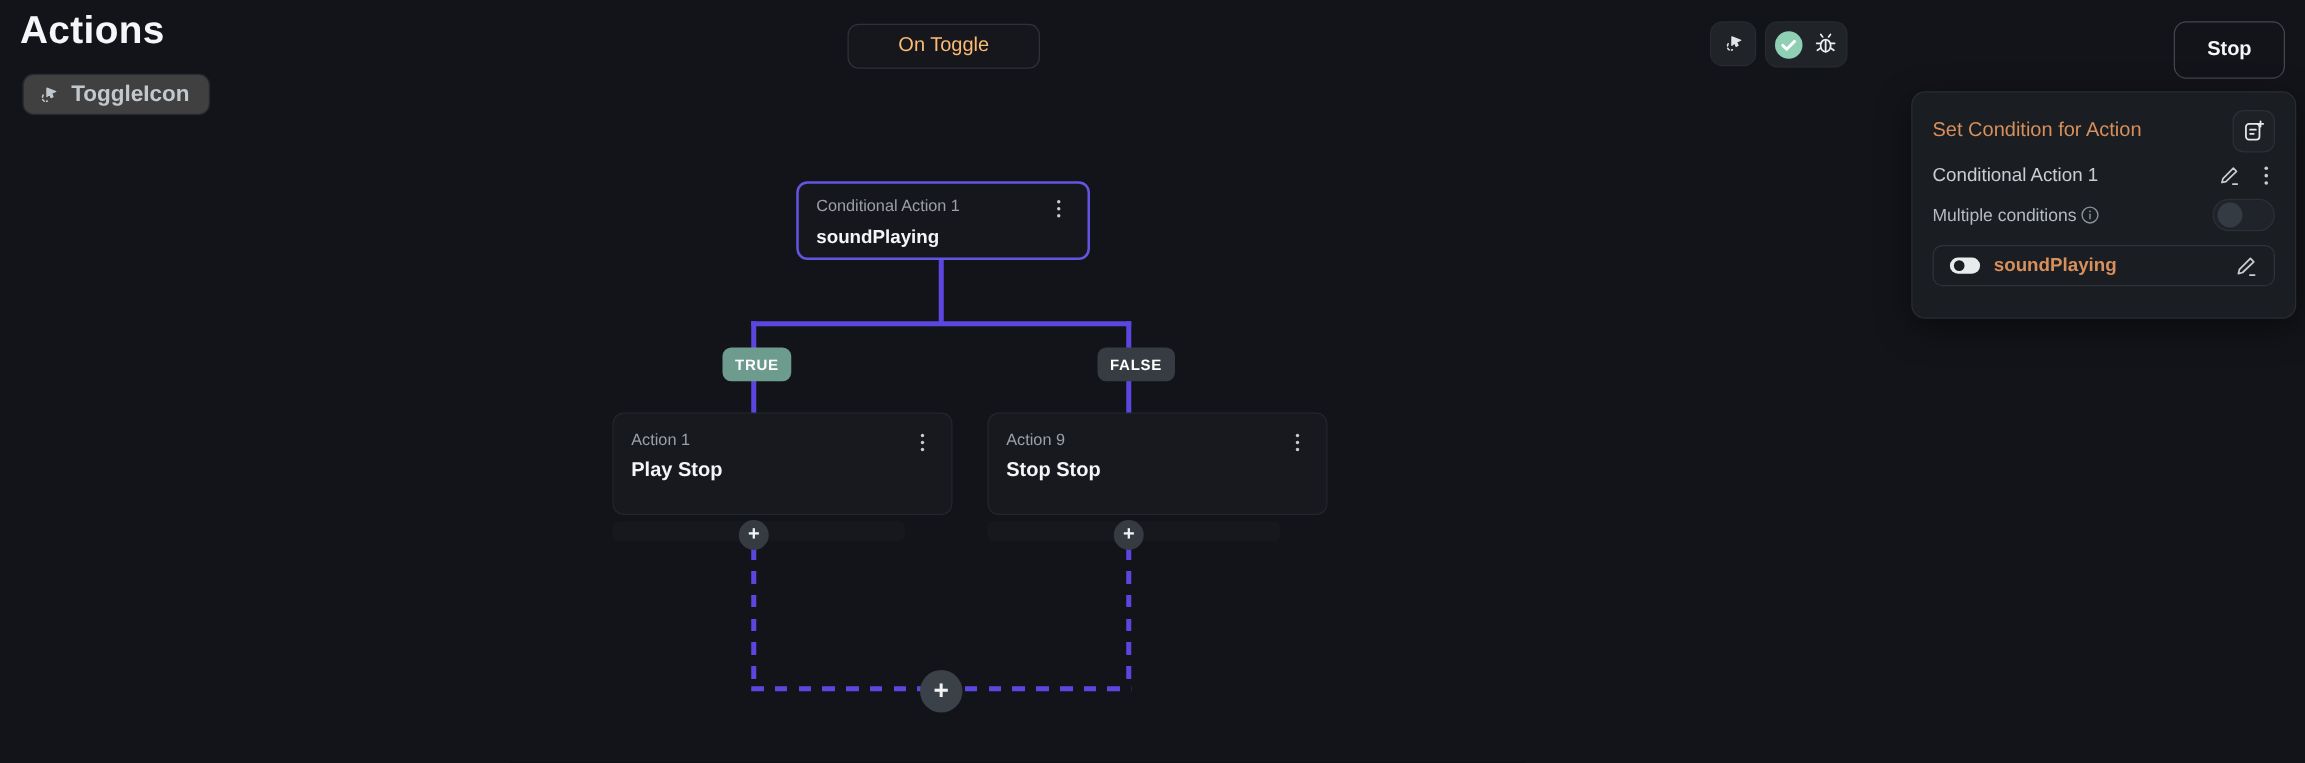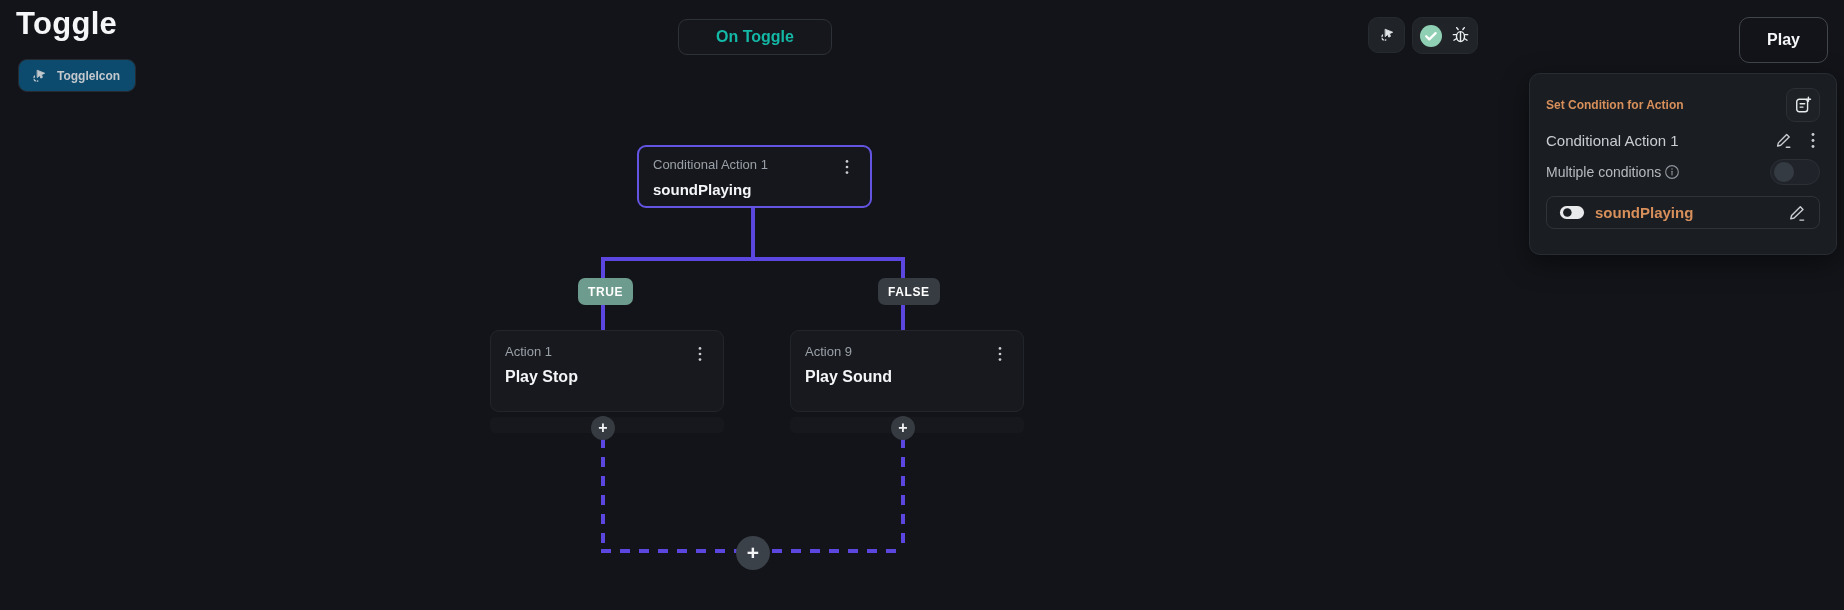--- a/index.html
+++ b/index.html
@@ -11,28 +11,28 @@
   }
 
   
   .page-title {
     position:absolute; left:16px; top:6px;
     font-size:31px; font-weight:800; color:#f5f6f8; letter-spacing:.3px;
   }
   .chip-btn {
     position:absolute; left:18px; top:59px; height:33px;
     display:flex; align-items:center; gap:9px; padding:0 15px 0 11px;
-    background:#0c4a6e; border-radius:9px; border:1px solid #262b31;
-    color:#c3c8cd; font-size:12px; font-weight:700; cursor:pointer;
+    background:#404040; border-radius:9px; border:1px solid #262b31;
+    color:#c3c8cd; font-size:18px; font-weight:700; cursor:pointer;
   }
   .trigger-btn {
     position:absolute; left:678px; top:19px; width:154px; height:36px;
     background:#16171c; border:1.5px solid #2d3138; border-radius:9px;
     display:flex; align-items:center; justify-content:center;
-    color:#14b8a6; font-size:16px; font-weight:700; cursor:pointer;
+    color:#fdba74; font-size:16px; font-weight:400; cursor:pointer;
   }
   .sq-btn {
     position:absolute; top:17px; background:#202429; border:1px solid #262b31;
     border-radius:10px; display:flex; align-items:center; justify-content:center;
     color:#e2e5e8; cursor:pointer;
   }
   .btn-pointer { left:1368px; width:37px; height:36px; }
   .status-group {
     position:absolute; left:1412px; top:17px; width:66px; height:37px;
     background:#202429; border:1px solid #262b31; border-radius:10px;
@@ -56,21 +56,21 @@
     position:absolute; left:637px; top:145px; width:235px; height:63px;
     background:#16171d; border:2px solid #6355e2; border-radius:9px;
     padding:10px 14px; z-index:2;
   }
   .node-head { display:flex; justify-content:space-between; align-items:flex-start; }
   .node-title { font-size:13px; color:#9aa0a7; }
   .node-sub { margin-top:4px; font-size:15px; font-weight:800; color:#f4f5f7; }
   .dots { background:none; border:none; color:#c9cdd2; cursor:pointer; line-height:0; padding:2px; }
 
   .action-node {
-    position:absolute; top:330px; width:234px; height:82px;
+    position:absolute; top:330px; width:272px; height:82px;
     background:#17191e; border:1px solid #22262c; border-radius:9px;
     padding:13px 14px; z-index:2;
   }
   .action-node .node-sub { font-size:16px; }
   .node-footer { position:absolute; top:417px; width:234px; height:16px; background:#17181d; border-radius:5px; z-index:1; }
 
   .badge {
     position:absolute; top:278px; height:27px; padding:0 10px;
     display:flex; align-items:center; justify-content:center;
     border-radius:7px; font-size:12px; font-weight:700; color:#fff;
@@ -87,21 +87,21 @@
   .add-sm { width:24px; height:24px; top:416px; background:#363b42; font-size:16px; font-weight:700; }
   .add-lg { left:736px; top:536px; width:34px; height:34px; background:#3b4148; font-size:21px; font-weight:700; }
 
   
   .panel {
     position:absolute; left:1529px; top:73px; width:308px; height:182px;
     background:#1a1d22; border:1px solid #282d33; border-radius:11px;
     padding:14px 16px; box-shadow:0 8px 28px rgba(0,0,0,.45); z-index:5;
   }
   .panel-row { display:flex; align-items:center; justify-content:space-between; }
-  .panel-title { color:var(--accent-orange,#d78f5b); font-size:12px; font-weight:700; }
+  .panel-title { color:var(--accent-orange,#d78f5b); font-size:16px; font-weight:400; }
   .note-add-btn {
     width:34px; height:34px; background:#1e2227; border:1px solid #2b3036;
     border-radius:9px; display:flex; align-items:center; justify-content:center;
     color:#e8eaec; cursor:pointer;
   }
   .row-2 { margin-top:9px; }
   .cond-name { color:#c9cdd2; font-size:15px; }
   .icon-grp { display:flex; align-items:center; gap:13px; }
   .icon-btn { background:none; border:none; color:#c9cdd2; cursor:pointer; line-height:0; padding:0; }
   .row-3 { margin-top:9px; }
@@ -121,21 +121,21 @@
   .chip-label { color:var(--accent-orange,#d78f5b); font-size:15px; font-weight:800; }
   .chip-row .icon-btn { margin-left:auto; }
 
   svg { display:block; }
 </style>
 </head>
 <body>
 
 <div class="screen">
 
-  <div class="page-title">Toggle</div>
+  <div class="page-title">Actions</div>
 
   <button class="chip-btn">
     <span>
       <svg width="18" height="18" viewBox="0 0 24 24" fill="none" stroke="#c3c8cd" stroke-width="1.7" stroke-linecap="round">
         <path d="M6 12c-2 4.5.5 8 4.5 6.5" stroke-dasharray="2.3 2.6"></path>
         <path d="M10 4.5l9.5 3.8-4.3 1.9 1.4 3.6-2.2 1-1.4-3.6-3 2.6z" fill="#c3c8cd" stroke="#c3c8cd" stroke-linejoin="round" stroke-width="1.2"></path>
       </svg>
     </span>
     <span>ToggleIcon</span>
   </button>
@@ -161,21 +161,21 @@
     <button class="mini">
       <svg width="21" height="21" viewBox="0 0 24 24" fill="none" stroke="#eceef0" stroke-width="1.6" stroke-linecap="round">
         <ellipse cx="12" cy="13.2" rx="4.6" ry="5.6"></ellipse>
         <path d="M12 8v10.5"></path>
         <path d="M9.3 5.2L7.6 3M14.7 5.2L16.4 3"></path>
         <path d="M7.4 11H3.8M7.6 15.4l-3.1 2M16.6 11h3.6M16.4 15.4l3.1 2"></path>
       </svg>
     </button>
   </div>
 
-  <button class="close-btn">Play</button>
+  <button class="close-btn">Stop</button>
 
   <div class="line" style="left:751px; top:207px; width:4px; height:52px;"></div>
   <div class="line" style="left:601px; top:257px; width:304px; height:4px;"></div>
   <div class="line" style="left:601px; top:257px; width:4px; height:74px;"></div>
   <div class="line" style="left:901px; top:257px; width:4px; height:74px;"></div>
 
   <div class="dash-v" style="left:601px; top:438px; height:112px;"></div>
   <div class="dash-v" style="left:901px; top:438px; height:112px;"></div>
   <div class="dash-h" style="left:601px; top:549px; width:304px;"></div>
 
@@ -216,21 +216,21 @@
     <div class="node-head">
       <span class="node-title">Action 9</span>
       <button class="dots">
         <svg width="14" height="16" viewBox="0 0 8 20" fill="currentColor">
           <circle cx="4" cy="3" r="1.7"></circle>
             <circle cx="4" cy="10" r="1.7"></circle>
             <circle cx="4" cy="17" r="1.7"></circle>
         </svg>
       </button>
     </div>
-    <div class="node-sub">Play Sound</div>
+    <div class="node-sub">Stop Stop</div>
   </div>
   <div class="node-footer" style="left:790px;"></div>
   <button class="add-btn add-sm" style="left:891px;">+</button>
 
   <button class="add-btn add-lg">+</button>
 
   <div class="panel">
     <div class="panel-row">
       <span class="panel-title">Set Condition for Action</span>
       <button class="note-add-btn">

